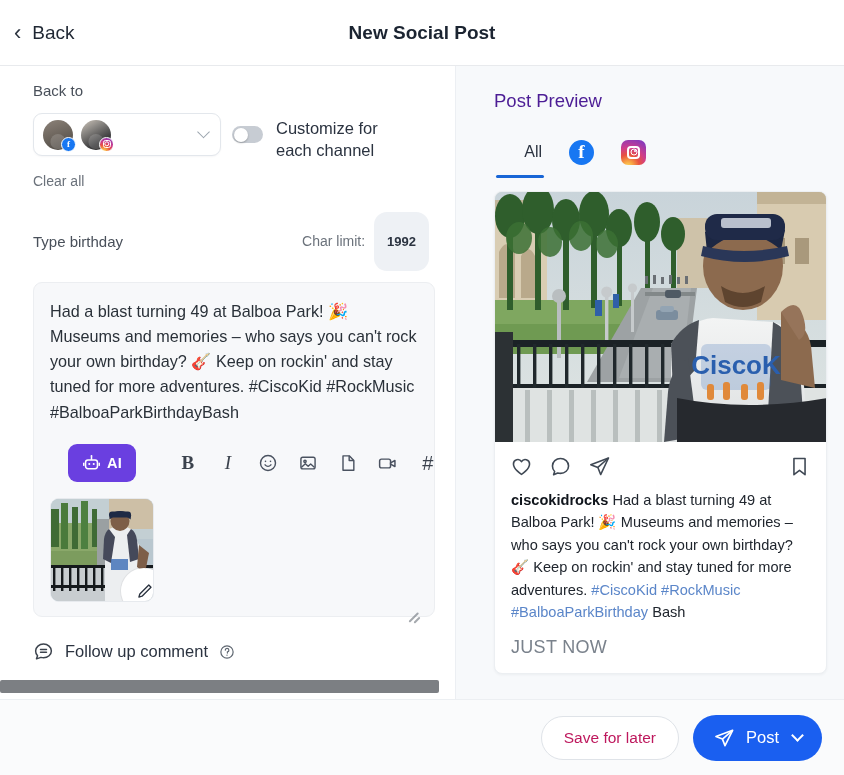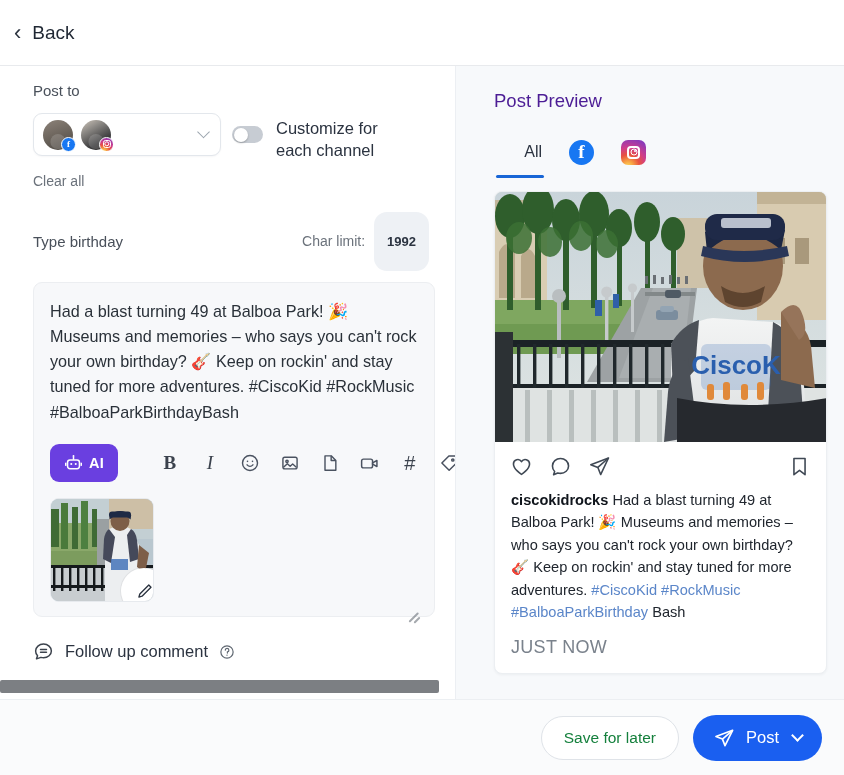--- a/index.html
+++ b/index.html
@@ -143,21 +143,21 @@
     position: absolute; background: #5d646d; height: 1.5px; border-radius: 1px;
     transform-origin: left center;
   }
   .rh1 { width: 13px; left: 1px; top: 11px; transform: rotate(-45deg); }
   .rh2 { width: 8px;  left: 6px; top: 12px; transform: rotate(-45deg); }
 
   .toolbar { display: flex; align-items: center; margin-top: 19px; gap: 0; }
   .ai-btn {
     background: #6a3fe0; border-radius: 9px; height: 38px;
     display: flex; align-items: center; gap: 6px; padding: 0 14px;
-    color: #fff; cursor: pointer;
+    color: #fff; cursor: pointer; margin-left: 18px;
   }
   .ai-btn .ai-text { font-size: 14.5px; font-weight: 700; letter-spacing: .2px; }
   .tb-divider { width: 1px; height: 26px; background: #dfe3e8; margin: 0 15px 0 17px; }
   .tb-icons { display: flex; align-items: center; gap: 0; }
   .tb-ico {
     width: 40px; height: 32px; display: flex; align-items: center; justify-content: center;
     color: #4a5260; cursor: pointer;
   }
   .tb-bold { font-size: 19px; font-weight: 700; font-family: "Liberation Serif", serif; color: #3b424d; }
   .tb-italic { font-size: 19px; font-style: italic; font-family: "Liberation Serif", serif; color: #3b424d; }
@@ -244,21 +244,21 @@
 
   
   .footer {
     height: 76px; flex: 0 0 76px; background: #fafbfc;
     border-top: 1px solid #eceff2;
     display: flex; align-items: center; justify-content: flex-end;
     gap: 14px; padding-right: 22px;
   }
   .btn-secondary {
     height: 44px; padding: 0 22px; border-radius: 23px;
-    background: #fff; border: 1px solid #dfe3e8; color: #15803d;
+    background: #fff; border: 1px solid #dfe3e8; color: #be185d;
     font-size: 15.5px; cursor: pointer; display: flex; align-items: center;
     font-family: "Liberation Sans", sans-serif;
   }
   .btn-primary {
     height: 46px; padding: 0 20px; border-radius: 23px;
     background: #1a5ff0; border: none; color: #fff;
     font-size: 16.5px; cursor: pointer; display: flex; align-items: center; gap: 11px;
     font-family: "Liberation Sans", sans-serif;
   }
   .btn-primary .pchev {
@@ -269,28 +269,29 @@
 </head>
 <body>
 
 <div class="app">
 
   <div class="header">
     <div class="back-btn">
       <span class="back-chev">‹</span>
       <span class="back-label">Back</span>
     </div>
+    <div class="header-title">New Social Post</div>
   </div>
 
   <div class="body">
 
     <div class="left-pane">
       <div class="left-inner">
 
-        <div class="section-label">Post to</div>
+        <div class="section-label">Back to</div>
 
         <div class="posto-row">
           <div class="channel-select">
             <div class="avatar-wrap">
               <span class="avatar av1"></span>
               <span class="badge badge-fb">f</span>
             </div>
             <div class="avatar-wrap">
               <span class="avatar av2"></span>
               <span class="badge badge-ig">

